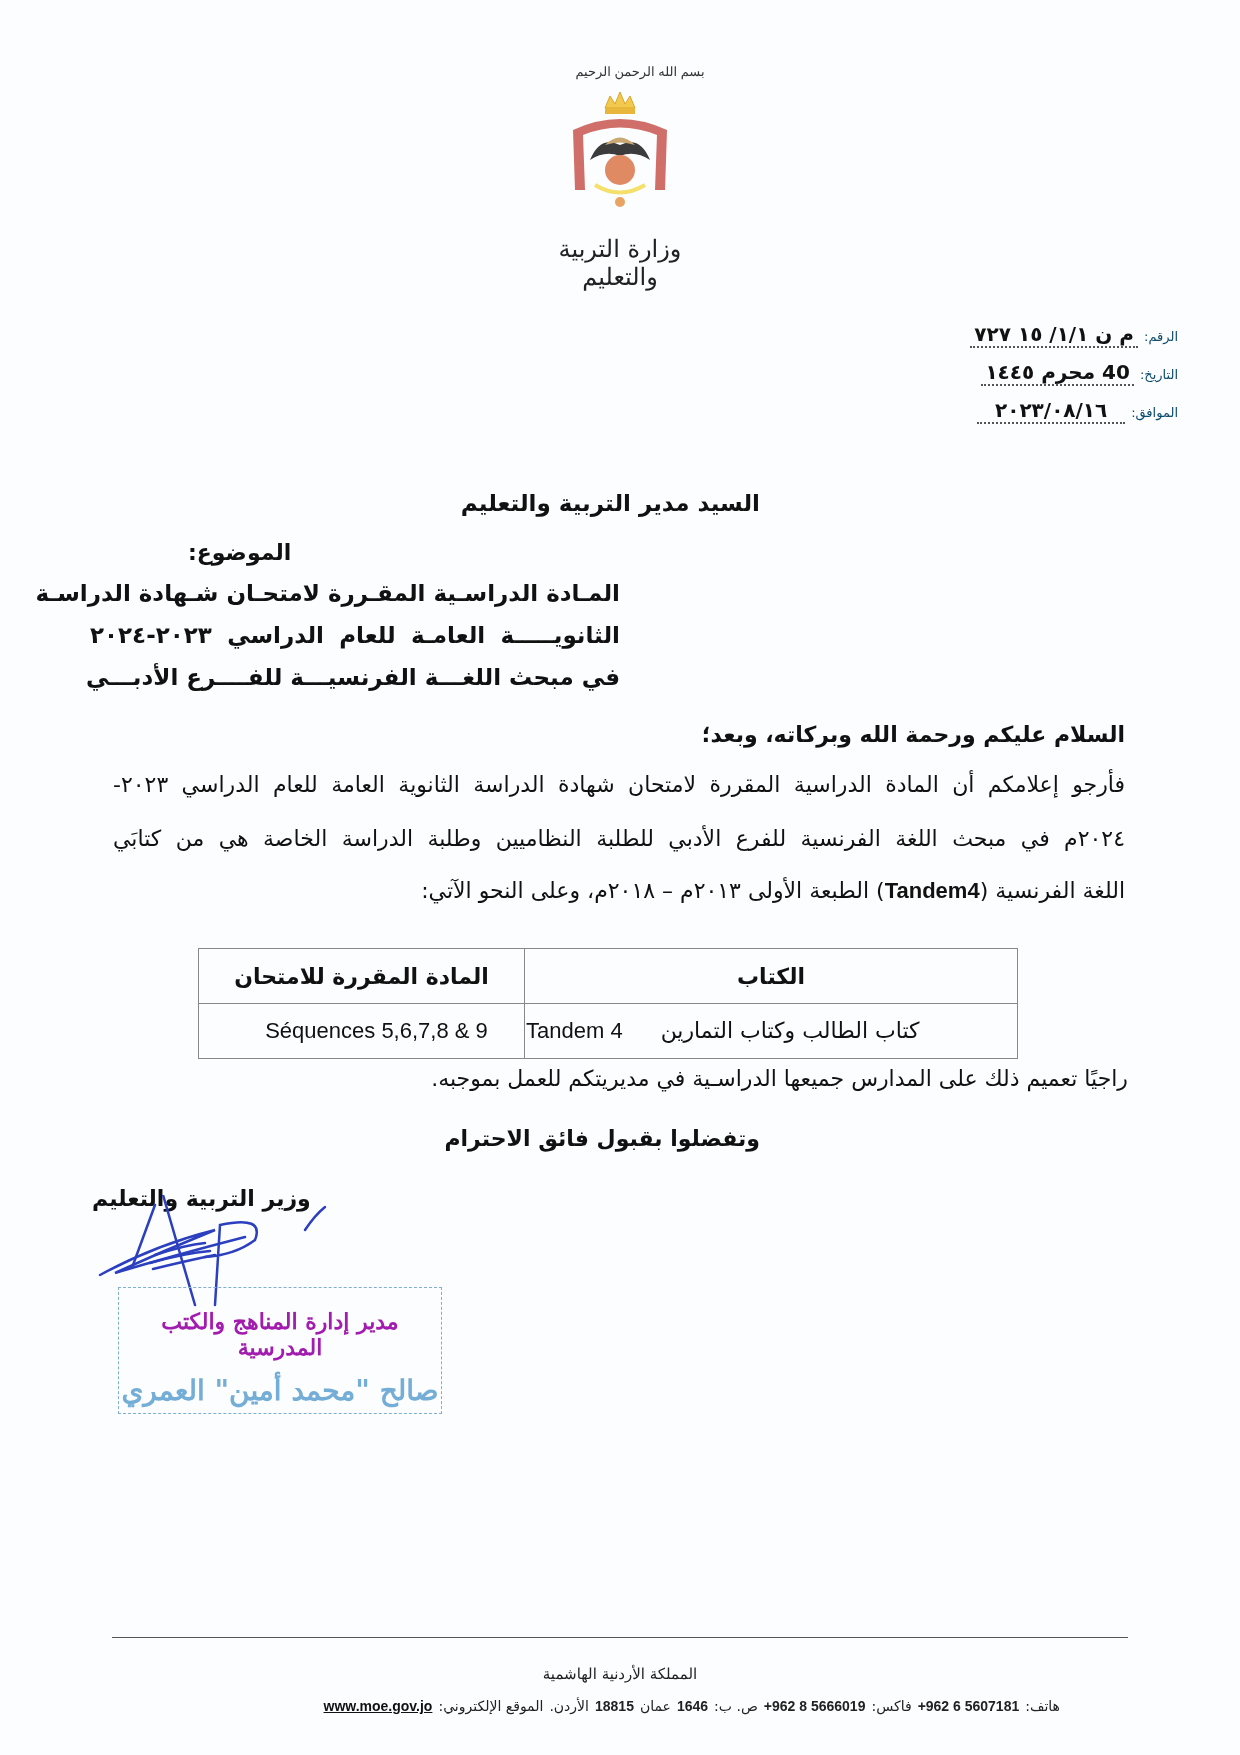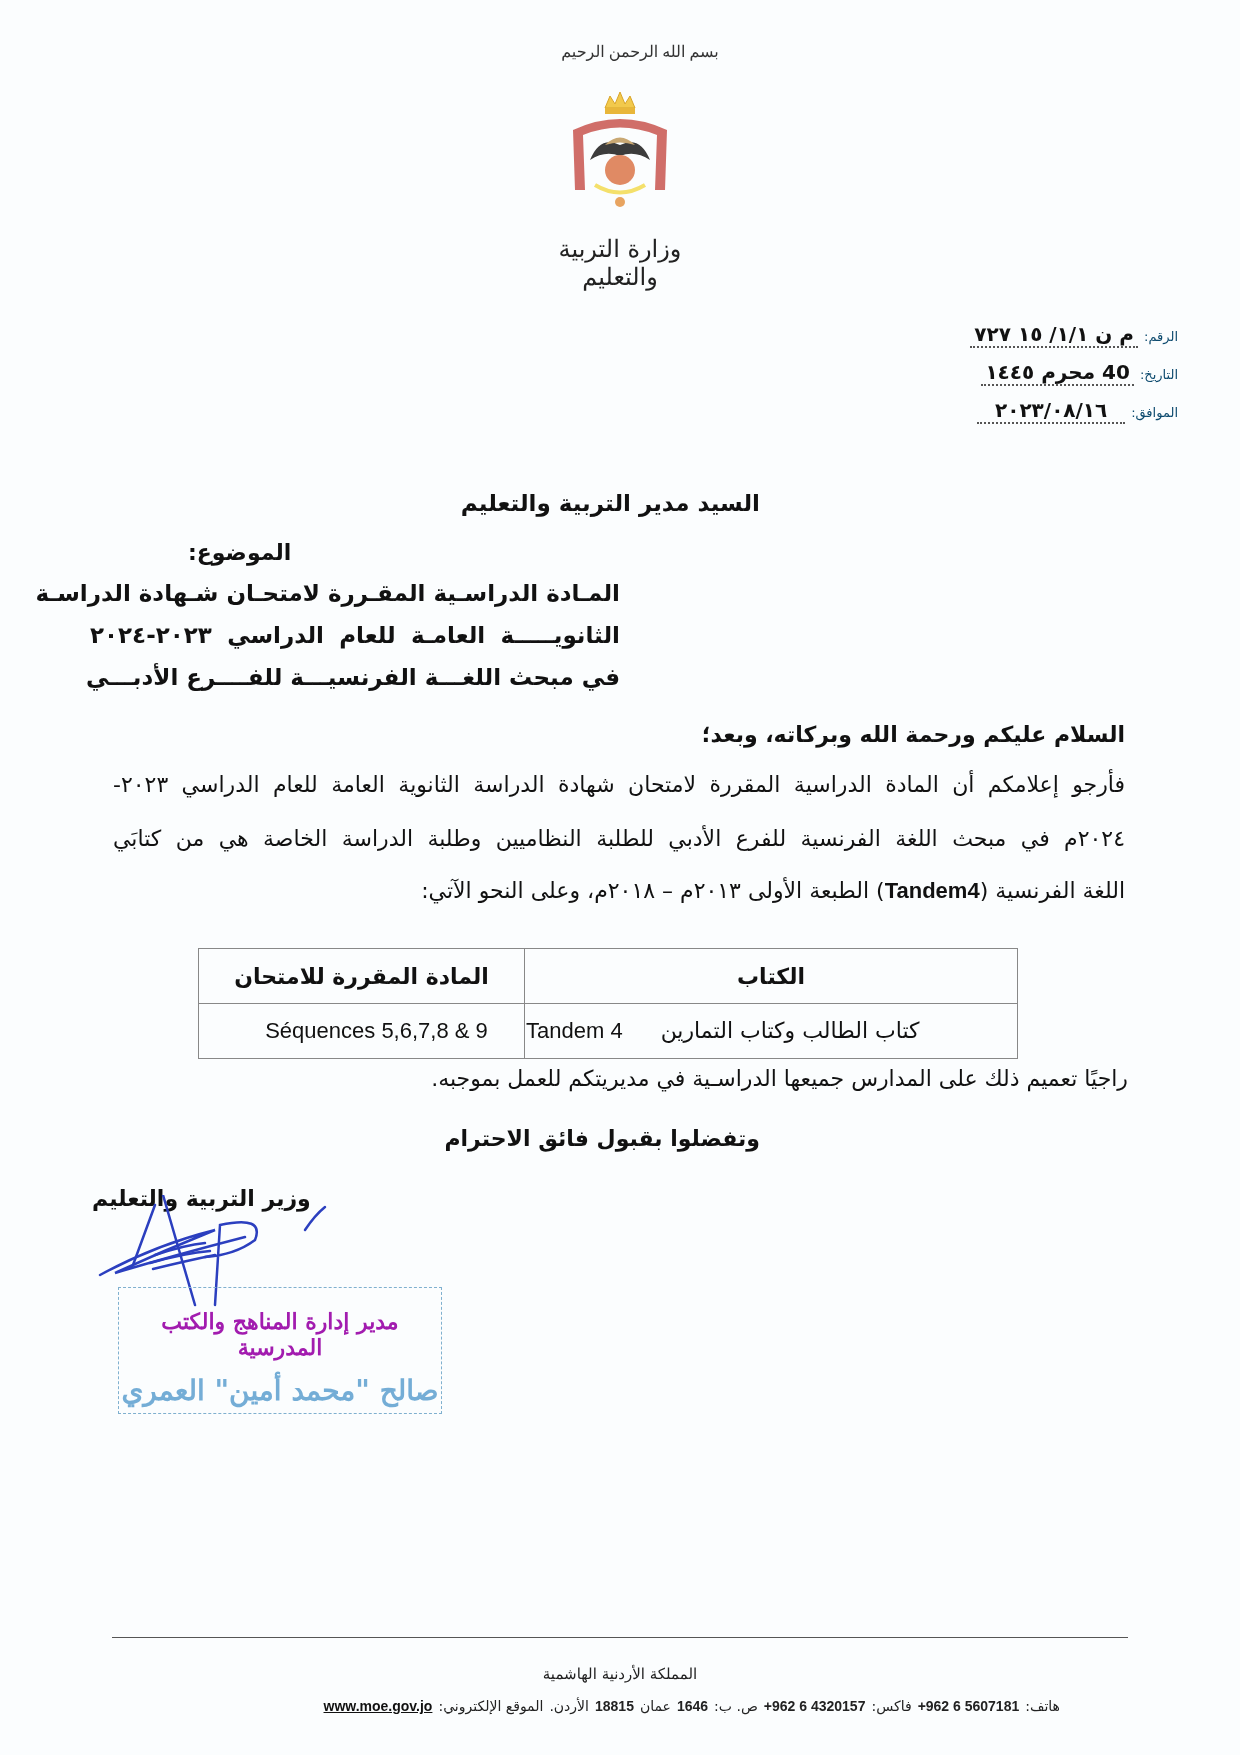--- a/index.html
+++ b/index.html
@@ -2,21 +2,21 @@
 <html lang="ar" dir="rtl"><head>
 <meta charset="utf-8">
 <style>
   html, body { margin:0; padding:0; }
   body {
     width:1240px; height:1755px; background:#fbfdfe; position:relative; overflow:hidden;
     font-family:"DejaVu Sans", sans-serif; color:#111;
   }
   .abs { position:absolute; }
   
-  #basmala { left:540px; top:42px; width:200px; text-align:center; font-family:Liberation Serif, serif; font-size:16px; color:#333; }
+  #basmala { left:540px; top:64px; width:200px; text-align:center; font-family:Liberation Sans, sans-serif; font-size:13px; color:#333; }
   #emblem { left:565px; top:90px; width:110px; height:125px; }
   #ministry-name { left:520px; top:235px; width:200px; text-align:center; font-family:"DejaVu Serif", serif; font-size:24px; color:#222; }
 
   
   .ref-row { position:absolute; right:62px; display:flex; align-items:baseline; direction:rtl; gap:6px; }
   .ref-label { font-size:13px; color:#0c4a6e; }
   .ref-val { font-size:20px; font-weight:bold; border-bottom:2px dotted #555; padding:0 4px; min-width:140px; text-align:center; letter-spacing:1px; }
   #ref-number { top:322px; }
   #ref-date { top:360px; }
   #ref-greg { top:398px; }
@@ -142,21 +142,21 @@
   <div id="stamp-line-1">مدير إدارة المناهج والكتب المدرسية</div>
   <div id="stamp-line-2">صالح "محمد أمين" العمري</div>
 </div>
 
 <div id="footer-rule" class="abs"></div>
 <div id="footer-kingdom" class="abs">المملكة الأردنية الهاشمية</div>
 <div id="footer-contact" class="abs">
   <span>هاتف:</span>
   <b>+962 6 5607181</b>
   <span>فاكس:</span>
-  <b>+962 6 4320157</b>
+  <b>+962 8 5666019</b>
   <span>ص. ب:</span>
   <b>1646</b>
   <span>عمان</span>
   <b>18815</b>
   <span>الأردن.</span>
   <span>الموقع الإلكتروني:</span>
   <span id="footer-site">www.moe.gov.jo</span>
 </div>
 
 </body></html>

